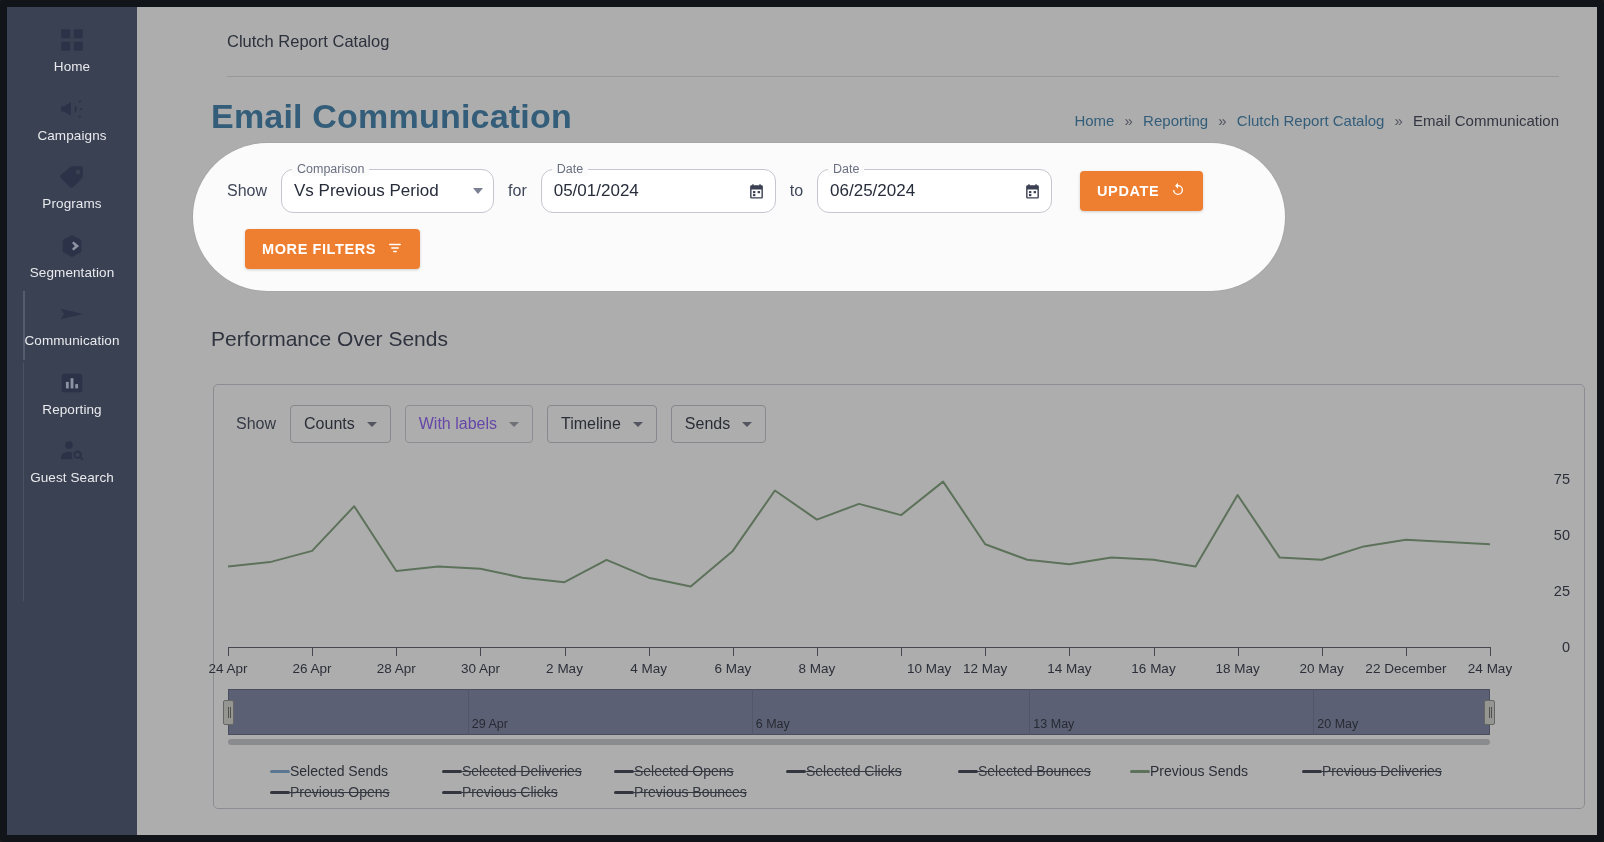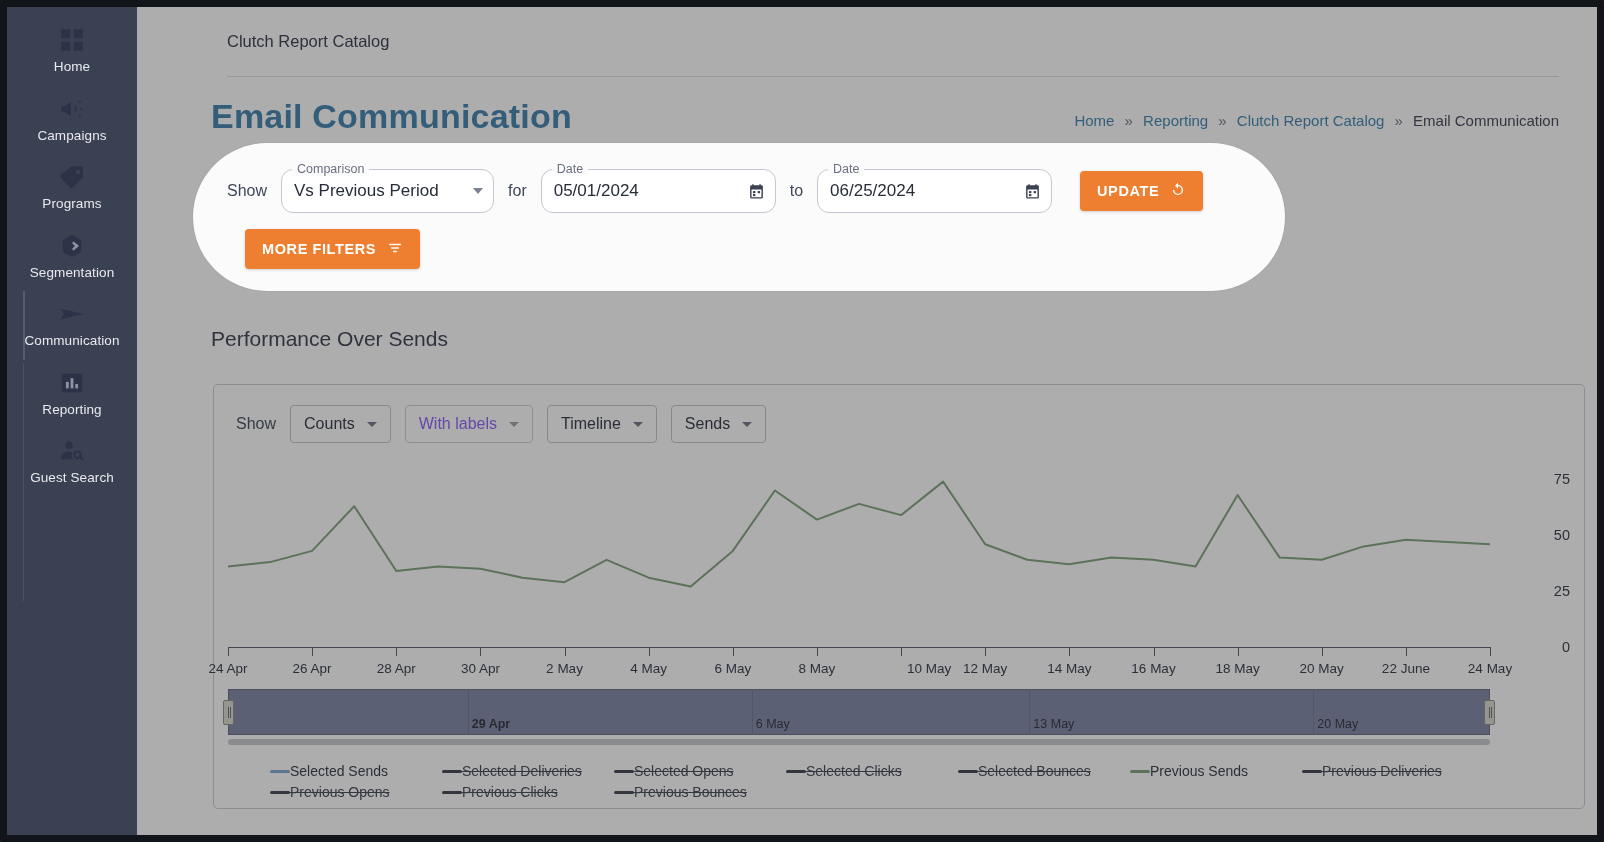--- a/index.html
+++ b/index.html
@@ -385,32 +385,32 @@
           <div class="xlab" style="left: 757.2px;">12 May</div>
           <div class="tick" style="left: 841.3px;"></div>
           <div class="xlab" style="left: 841.3px;">14 May</div>
           <div class="tick" style="left: 925.5px;"></div>
           <div class="xlab" style="left: 925.5px;">16 May</div>
           <div class="tick" style="left: 1009.6px;"></div>
           <div class="xlab" style="left: 1009.6px;">18 May</div>
           <div class="tick" style="left: 1093.7px;"></div>
           <div class="xlab" style="left: 1093.7px;">20 May</div>
           <div class="tick" style="left: 1177.9px;"></div>
-          <div class="xlab" style="left: 1177.9px;">22 June</div>
+          <div class="xlab" style="left: 1177.9px;">22 December</div>
           <div class="tick" style="left: 1262px;"></div>
           <div class="xlab" style="left: 1262px;">24 May</div>
         </div>
 
       <div id="range">
         <div class="track"></div>
         <div class="handle left"></div>
         <div class="handle right"></div>
         <div class="scrollbar"></div>
       <div class="gridline" style="left: 19%;"></div>
-          <div class="rlab" style="left: 19%; font-weight: bold;">29 Apr</div>
+          <div class="rlab" style="left: 19%;">29 Apr</div>
           <div class="gridline" style="left: 41.5%;"></div>
           <div class="rlab" style="left: 41.5%;">6 May</div>
           <div class="gridline" style="left: 63.5%;"></div>
           <div class="rlab" style="left: 63.5%;">13 May</div>
           <div class="gridline" style="left: 86%;"></div>
           <div class="rlab" style="left: 86%;">20 May</div>
         </div>
 
       <div id="legend">
           <div class="lg-item">

